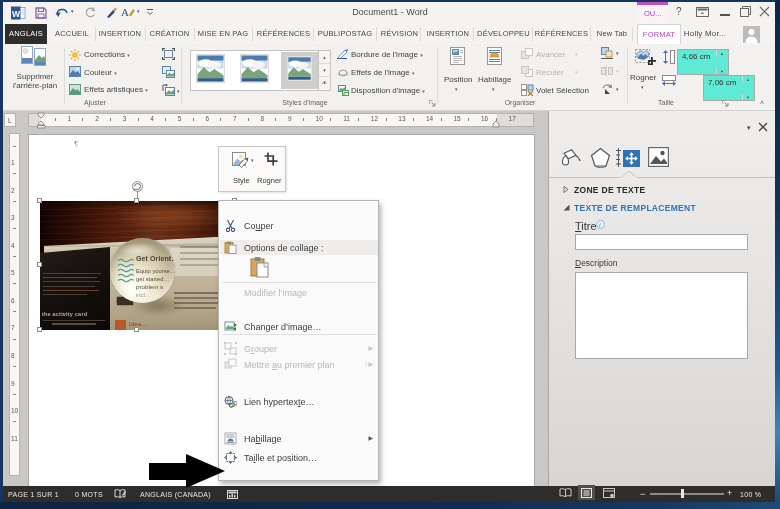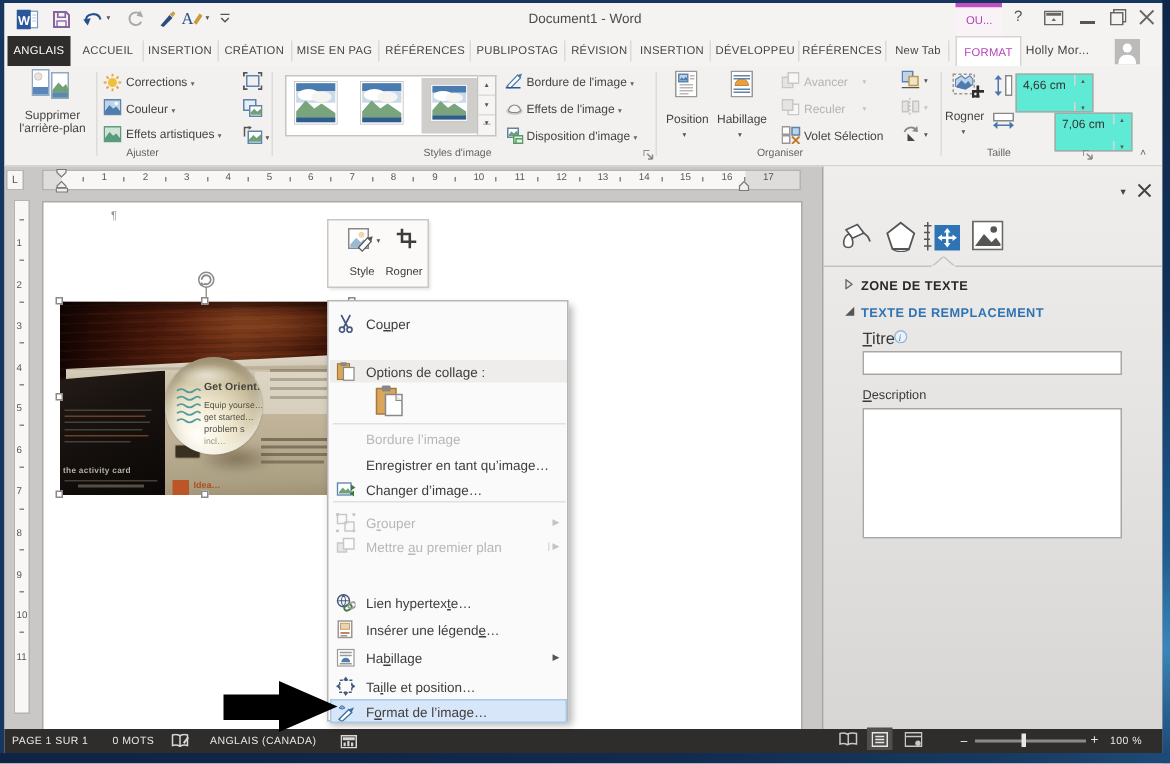--- a/index.html
+++ b/index.html
@@ -492,21 +492,21 @@
 <svg class="abs" style="left:44px;top:4px" width="16" height="16">
         <g stroke="#3E3D3C" stroke-width="1.7" fill="none">
           <path d="M5 1.5 V10.2 H14.5"></path>
           <path d="M1.5 5 H10.2 V14.5"></path>
         </g>
       </svg>
 <div class="minilbl" style="left:14px;">Style</div>
 <div class="minilbl" style="left:38px;">Rogner</div>
 </div>
 <div class="menu">
-<div class="mi" style="top:7px;">
+<div class="mi" style="top:17px;">
         <span class="ic">
           <svg width="13" height="13">
             <g stroke="#44597E" stroke-width="1.1" fill="none">
               <path d="M3.5 1 L8 9.5 M9.5 1 L5 9.5"></path>
               <circle cx="4" cy="10.8" r="1.7"></circle>
               <circle cx="9" cy="10.8" r="1.7"></circle>
             </g>
           </svg>
         </span>
         <span class="txt">Co<u>u</u>per</span>
@@ -525,24 +525,21 @@
 <div class="abs" style="left:30px;top:55px;width:22px;height:22px;">
         <svg width="22" height="22">
           <rect x="2" y="3" width="13" height="17" fill="#D9A65A" stroke="#A8783A"></rect>
           <rect x="5.5" y="1" width="6" height="4" rx="1" fill="#8a8886"></rect>
           <rect x="8" y="7" width="11" height="14" fill="#fff" stroke="#8a8886"></rect>
           <path d="M15 7 v4 h4" fill="#E8E6E4" stroke="#8a8886" stroke-width="0.7"></path>
         </svg>
       </div>
 <div class="msep" style="top:81px;"></div>
 <div class="mi dis" style="top:84px;">
-        <span class="txt">Bordure l’image</span>
-      </div>
-<div class="mi" style="top:101px;">
-        <span class="txt">Enregistrer en tant qu’image…</span>
+        <span class="txt">Modifier l’image</span>
       </div>
 <div class="mi" style="top:118px;">
         <span class="ic">
           <svg width="13" height="13">
             <rect x="1" y="2" width="9" height="8" fill="#fff" stroke="#5F83AC" stroke-width="0.9"></rect>
             <path d="M2 8 l2.5 -3 l2 2 l1.5 -1.5 l1.5 2 v1.5 h-7.5z" fill="#6FA077"></path>
             <path d="M10 3 l3 2 l-3 2z" fill="#3E7A3E"></path>
             <path d="M12 9 l-3 2 l3 2z" fill="#3E7A3E" transform="translate(0,-2)"></path>
           </svg>
         </span>
@@ -579,35 +576,20 @@
         <span class="ic">
           <svg width="13" height="13">
             <circle cx="5" cy="5.5" r="4" fill="none" stroke="#44597E" stroke-width="1"></circle>
             <path d="M1.5 5.5 h7 M5 1.8 a5.5 5.5 0 0 1 0 7.4 M5 1.8 a5.5 5.5 0 0 0 0 7.4" fill="none" stroke="#44597E" stroke-width="0.7"></path>
             <ellipse cx="8" cy="10" rx="2.6" ry="1.8" fill="none" stroke="#3E7A3E" stroke-width="1.2" transform="rotate(-30 8 10)"></ellipse>
             <ellipse cx="10.7" cy="8.6" rx="2.6" ry="1.8" fill="none" stroke="#9a9896" stroke-width="1.2" transform="rotate(-30 10.7 8.6)"></ellipse>
           </svg>
         </span>
         <span class="txt">Lien hypertex<u>t</u>e…</span>
       </div>
-<div class="mi" style="top:211px;">
-        <span class="ic">
-          <svg width="13" height="13">
-            <rect x="1.5" y="1" width="9" height="11" fill="#fff" stroke="#9a9896"></rect>
-            <rect x="3" y="2.5" width="6" height="4" fill="#E8D5B8" stroke="#C09A4A" stroke-width="0.6"></rect>
-            <g stroke="#B05A28">
-              <path d="M3 9h6"></path>
-            </g>
-            <g stroke="#9a9896">
-              <path d="M3 10.8h4.5"></path>
-            </g>
-          </svg>
-        </span>
-        <span class="txt">Insérer une légend<u>e</u>…</span>
-      </div>
 <div class="mi" style="top:230px;">
         <span class="ic">
           <svg width="13" height="13">
             <rect x="1" y="1" width="11" height="11" fill="#fff" stroke="#9a9896" stroke-width="0.8"></rect>
             <path d="M3.5 9.5 a3 3 0 0 1 6 0z" fill="#4E7CAC"></path>
             <g stroke="#9a9896">
               <path d="M2.5 3h8M2.5 5h8M2.5 10.5h8"></path>
             </g>
           </svg>
         </span>
@@ -618,32 +600,20 @@
         <span class="ic">
           <svg width="13" height="13">
             <rect x="2.5" y="2.5" width="8" height="8" fill="none" stroke="#44597E" stroke-width="0.9" stroke-dasharray="2 1.2"></rect>
             <g fill="#44597E">
               <path d="M6.5 0 l1.8 2.5 h-3.6z M6.5 13 l1.8 -2.5 h-3.6z M0 6.5 l2.5 -1.8 v3.6z M13 6.5 l-2.5 -1.8 v3.6z"></path>
             </g>
           </svg>
         </span>
         <span class="txt">Ta<u>i</u>lle et position…</span>
       </div>
-<div class="mi" style="top:266px;">
-        <div style="position:absolute;left:1px;top:-1px;width:158px;height:16px;background:#D7E6F9;border:1px solid #A8C7EA;"></div>
-        <span class="ic">
-          <svg width="13" height="13">
-            <path d="M2 11.5 L8.5 5 L10.5 7 L4 13z" fill="#fff" stroke="#3E6FA5" stroke-width="0.9"></path>
-            <path d="M8.5 5 L10.5 7 L12 3.5z" fill="#3E6FA5"></path>
-            <path d="M1 12.8 l2.5 .8 l-2.8 .4z" fill="#C09A4A"></path>
-            <path d="M2 4 q2 -3 4 0 q-2 1.5 -4 0z" fill="#7FB0D8" stroke="#3E6FA5" stroke-width="0.6"></path>
-          </svg>
-        </span>
-        <span class="txt">F<u>o</u>rmat de l’image…</span>
-      </div>
 </div>
 <svg class="abs" style="left:0;top:0;z-index:12" width="240" height="500">
       <polygon points="149,463 186,463 186,454 225,471 186,488 186,480 149,480" fill="#000"></polygon>
     </svg>
 <div class="abs pane"></div>
 <text class="abs" style="left:747px;top:124px;font-size:7px;color:#444">▾</text>
 <svg class="abs" style="left:758px;top:122px" width="10" height="10">
       <path d="M1 1 L9 9 M9 1 L1 9" stroke="#444" stroke-width="1.3"></path>
     </svg>
 <svg class="abs" style="left:561px;top:148px" width="22" height="20">

